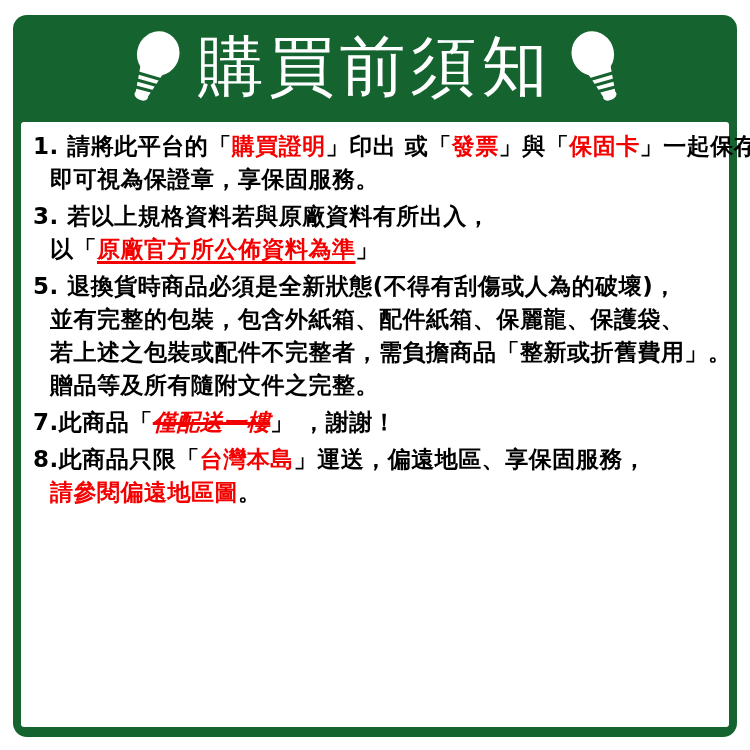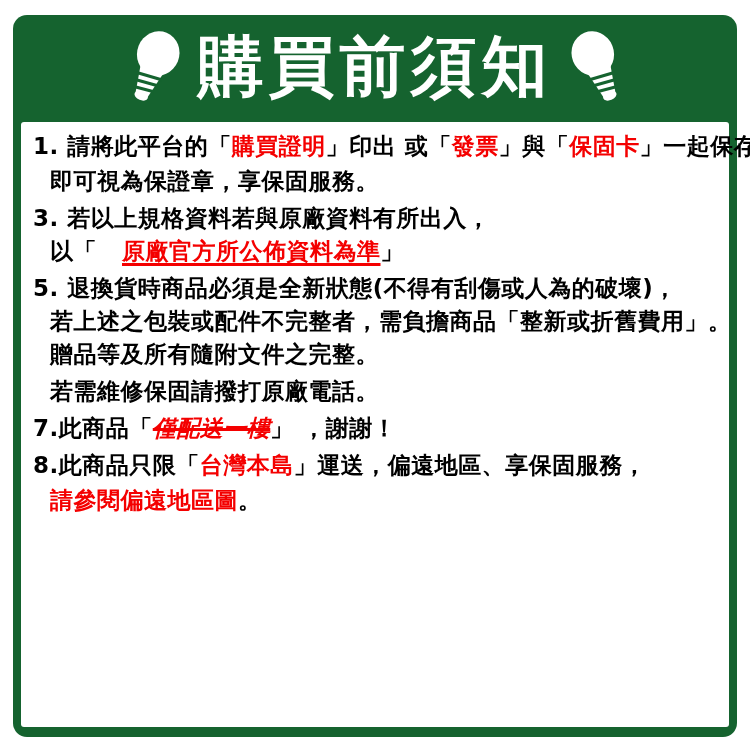--- a/index.html
+++ b/index.html
@@ -15,43 +15,43 @@
 
   .panel{
     position:absolute;left:13px;top:15px;width:724px;height:722px;
     background:var(--green);border-radius:14px;
   }
   .header{
     position:absolute;left:0;top:0;width:100%;height:107px;
     display:flex;align-items:center;justify-content:center;gap:14px;
   }
   .title{
-    color:#ffffff;font-size:66px;font-weight:700;letter-spacing:5px;
+    color:#ffffff;font-size:66px;font-weight:400;letter-spacing:5px;
     line-height:1;white-space:nowrap;transform:translateY(-2px);
   }
   .bulb{width:64px;height:98px;flex:0 0 auto;}
   .bulb svg{width:100%;height:100%;display:block;}
   .bulb.flip svg{transform:scaleX(-1);}
 
   .card{
     position:absolute;left:8px;right:8px;top:107px;bottom:10px;
     background:var(--card);border-radius:3px;
     padding:8px 8px 0 12px;
   }
   .item{margin-bottom:4px;}
   .line{
     line-height:33px;font-size:23px;font-weight:bold;color:var(--ink);
     padding-left:17px;white-space:nowrap;letter-spacing:0.5px;
   }
   .line.first{padding-left:0;}
   .num{color:var(--ink);}
   .seg-b{color:var(--ink);}
-  .seg-r{color:var(--red);font-family:Liberation Mono, monospace;}
+  .seg-r{color:var(--red);}
   .seg-ru{color:var(--red);text-decoration:underline;
-    text-decoration-color:var(--red);text-decoration-thickness:3px;text-underline-offset:4px;margin-left:25px;}
+    text-decoration-color:var(--red);text-decoration-thickness:3px;text-underline-offset:4px;}
   .seg-rs{color:var(--red);text-decoration:line-through;
     text-decoration-color:var(--red);text-decoration-thickness:3px;font-style:italic;}
 </style>
 </head>
 <body>
 
 <div class="stage">
   <div class="panel">
 
     <div class="header">
@@ -89,25 +89,25 @@
           <div class="item">
             <div class="line first"><span class="num">1. </span><span class="seg-b">請將此平台的「</span><span class="seg-r">購買證明</span><span class="seg-b">」印出 或「</span><span class="seg-r">發票</span><span class="seg-b">」與「</span><span class="seg-r">保固卡</span><span class="seg-b">」一起保存，</span></div>
             <div class="line"><span class="seg-b">即可視為保證章，享保固服務。</span></div>
           </div>
           <div class="item">
             <div class="line first"><span class="num">3. </span><span class="seg-b">若以上規格資料若與原廠資料有所出入，</span></div>
             <div class="line"><span class="seg-b">以「</span><span class="seg-ru">原廠官方所公佈資料為準</span><span class="seg-b">」</span></div>
           </div>
           <div class="item">
             <div class="line first"><span class="num">5. </span><span class="seg-b">退換貨時商品必須是全新狀態(不得有刮傷或人為的破壞)，</span></div>
+            <div class="line"><span class="seg-b">並有完整的包裝，包含外紙箱、配件紙箱、保麗龍、保護袋、</span></div>
             <div class="line"><span class="seg-b">若上述之包裝或配件不完整者，需負擔商品「整新或折舊費用」。</span></div>
             <div class="line"><span class="seg-b">贈品等及所有隨附文件之完整。</span></div>
           </div>
           <div class="item">
-            <div class="line"><span class="seg-b">若需維修保固請撥打原廠電話。</span></div>
           </div>
           <div class="item">
             <div class="line first"><span class="num">7.</span><span class="seg-b">此商品「</span><span class="seg-rs">僅配送一樓</span><span class="seg-b">」 ，謝謝！</span></div>
           </div>
           <div class="item">
             <div class="line first"><span class="num">8.</span><span class="seg-b">此商品只限「</span><span class="seg-r">台灣本島</span><span class="seg-b">」運送，偏遠地區、享保固服務，</span></div>
             <div class="line"><span class="seg-r">請參閱偏遠地區圖</span><span class="seg-b">。</span></div>
           </div>
         </div>
     </div>

